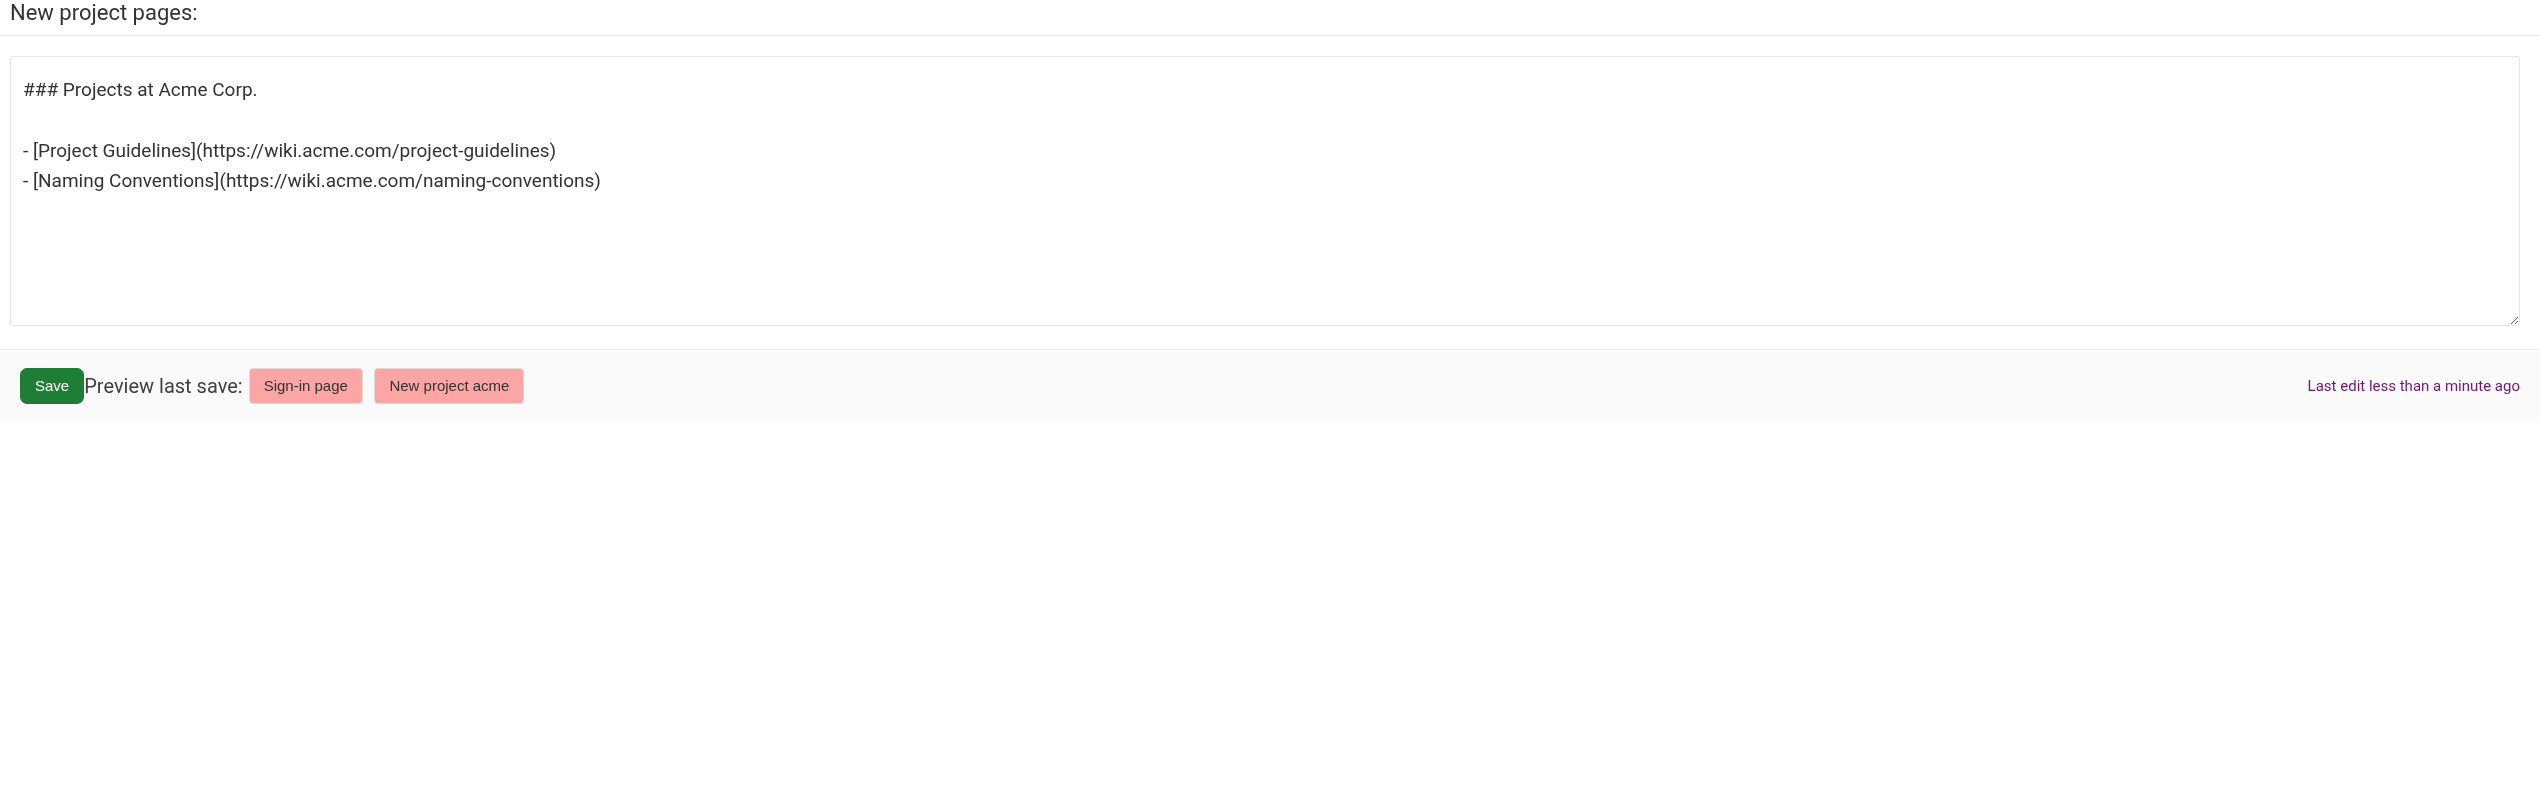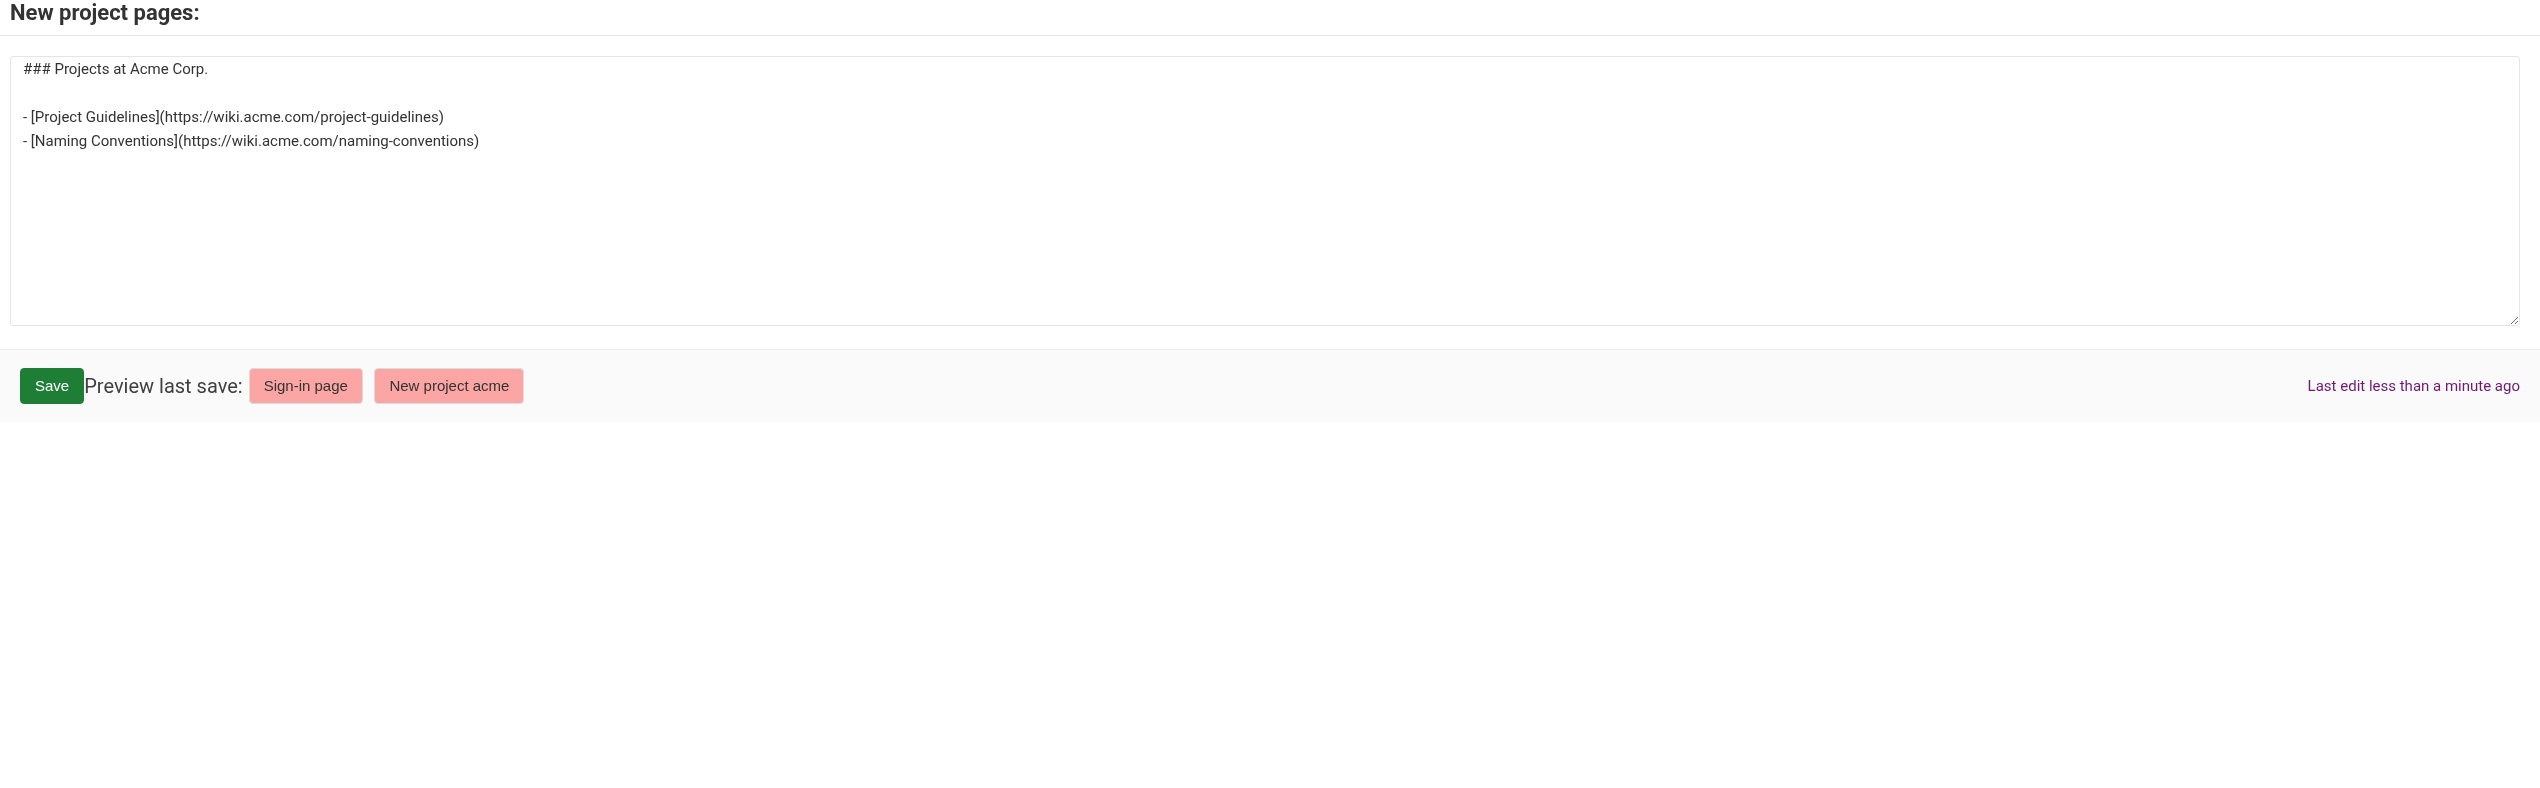--- a/index.html
+++ b/index.html
@@ -8,21 +8,21 @@
       padding: 0;
     }
     body {
       font-family: -apple-system, BlinkMacSystemFont, "Segoe UI", Roboto, "Helvetica Neue", Arial, sans-serif;
       font-size: 14px;
       color: #333;
       background: #fff;
     }
     .section-header {
       font-size: 22px;
-      font-weight: 700;
+      font-weight: 400;
       color: #333;
       padding: 0 10px 10px 10px;
       border-bottom: 1px solid #e5e5e5;
       margin-bottom: 20px;
     }
     .form-row {
       display: flex;
       padding: 0 10px;
       margin-bottom: 10px;
     }
@@ -34,25 +34,25 @@
       font-size: 15px;
       color: #333;
     }
     .form-field-col {
       flex: 1;
       padding-right: 10px;
     }
     .guidelines-textarea {
       width: 100%;
       height: 270px;
-      padding: 0 12px;
+      padding: 18px 12px;
       border: 1px solid #e5e5e5;
       border-radius: 3px;
       font-family: -apple-system, BlinkMacSystemFont, "Segoe UI", Roboto, "Helvetica Neue", Arial, sans-serif;
-      font-size: 15px;
+      font-size: 19px;
       line-height: 1.6;
       color: #333;
       resize: vertical;
       outline: none;
     }
     .hint-text {
       margin-top: 6px;
       font-size: 15px;
       font-style: italic;
       color: #888;
@@ -76,20 +76,21 @@
       font-size: 15px;
       border-radius: 4px;
       cursor: pointer;
       border: 1px solid transparent;
       line-height: 1.2;
     }
     .btn-success {
       background: #1f7e36;
       color: #fff;
       border-color: #1f7e36;
+      border-radius: 7px;
     }
     .btn-default {
       background: #fca5a5;
       color: #333;
       border: 1px solid #dcdcdc;
     }
     .preview-label {
       font-size: 20px;
       color: #404040;
       margin-left: 0;

